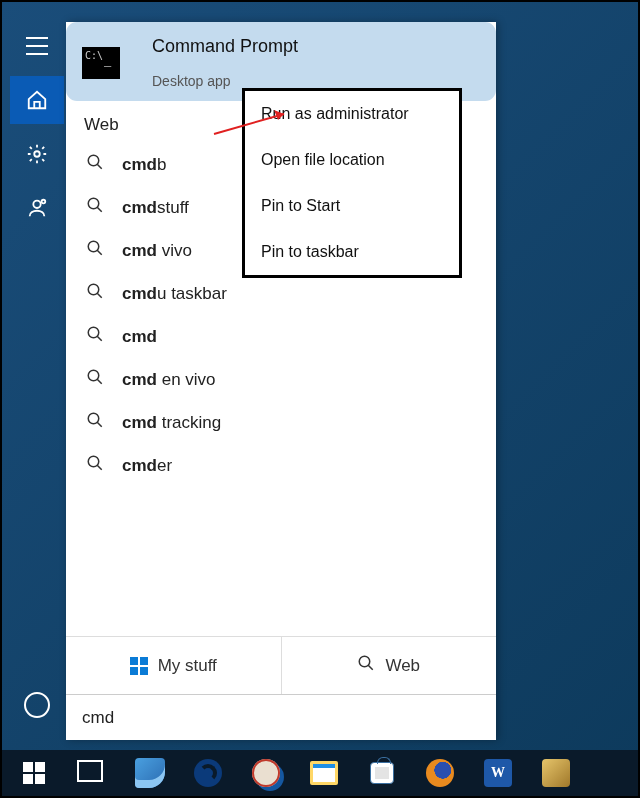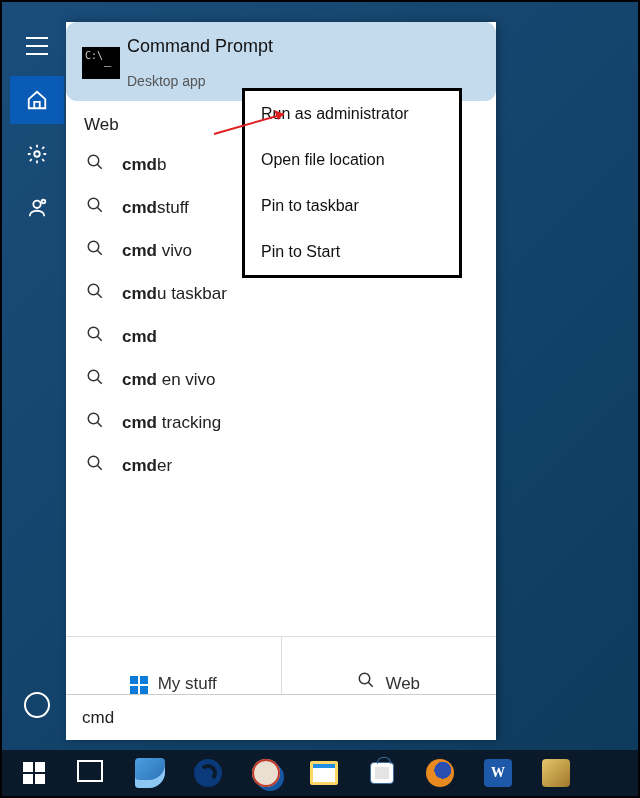--- a/index.html
+++ b/index.html
@@ -52,21 +52,21 @@
       display: flex;
       flex-direction: column;
       box-shadow: 2px 0 8px rgba(0,0,0,.3);
     }
 
     .best-match {
       background: #c4dbee;
       padding: 14px 16px 12px 16px;
       display: flex;
       align-items: center;
-      gap: 7px;
+      gap: 32px;
       border-radius: 11px;
     }
     .cmd-icon {
       width: 38px; height: 32px; background: #000;
       position: relative;
     }
     .cmd-icon::before {
       content: "C:\\";
       color: #ccc;
       font: 10px monospace;
@@ -99,21 +99,21 @@
     .result b { font-weight: 700; }
 
     
     .tabs {
       display: flex;
       border-top: 1px solid #ddd;
       height: 58px;
     }
     .tab {
       flex: 1;
-      display: flex; align-items: flex-end; justify-content: center;
+      display: flex; align-items: center; justify-content: center;
       gap: 10px;
       font-size: 17px;
       color: #333;
       border-right: 1px solid #ddd;
     }
     .tab:last-child { border-right: none; }
     .win-tile {
       width: 18px; height: 18px;
       display: inline-grid;
       grid-template: 1fr 1fr / 1fr 1fr;
@@ -318,22 +318,22 @@
       <span>Web</span>
     </div>
   </div>
 
   <div class="search-box">cmd</div>
 </div>
 
 <div class="ctx">
   <div class="ctx-item">Run as administrator</div>
   <div class="ctx-item">Open file location</div>
+  <div class="ctx-item">Pin to Start</div>
   <div class="ctx-item">Pin to taskbar</div>
-  <div class="ctx-item">Pin to Start</div>
 </div>
 
 <svg class="arrow" viewBox="0 0 82 30">
   <path d="M2 26 L72 6" stroke="#e02020" stroke-width="2" fill="none"></path>
   <path d="M72 6 L62 2 L66 12 Z" fill="#e02020"></path>
 </svg>
 
 <div class="taskbar">
   <div class="tb-btn">
     <span class="start-tile">

